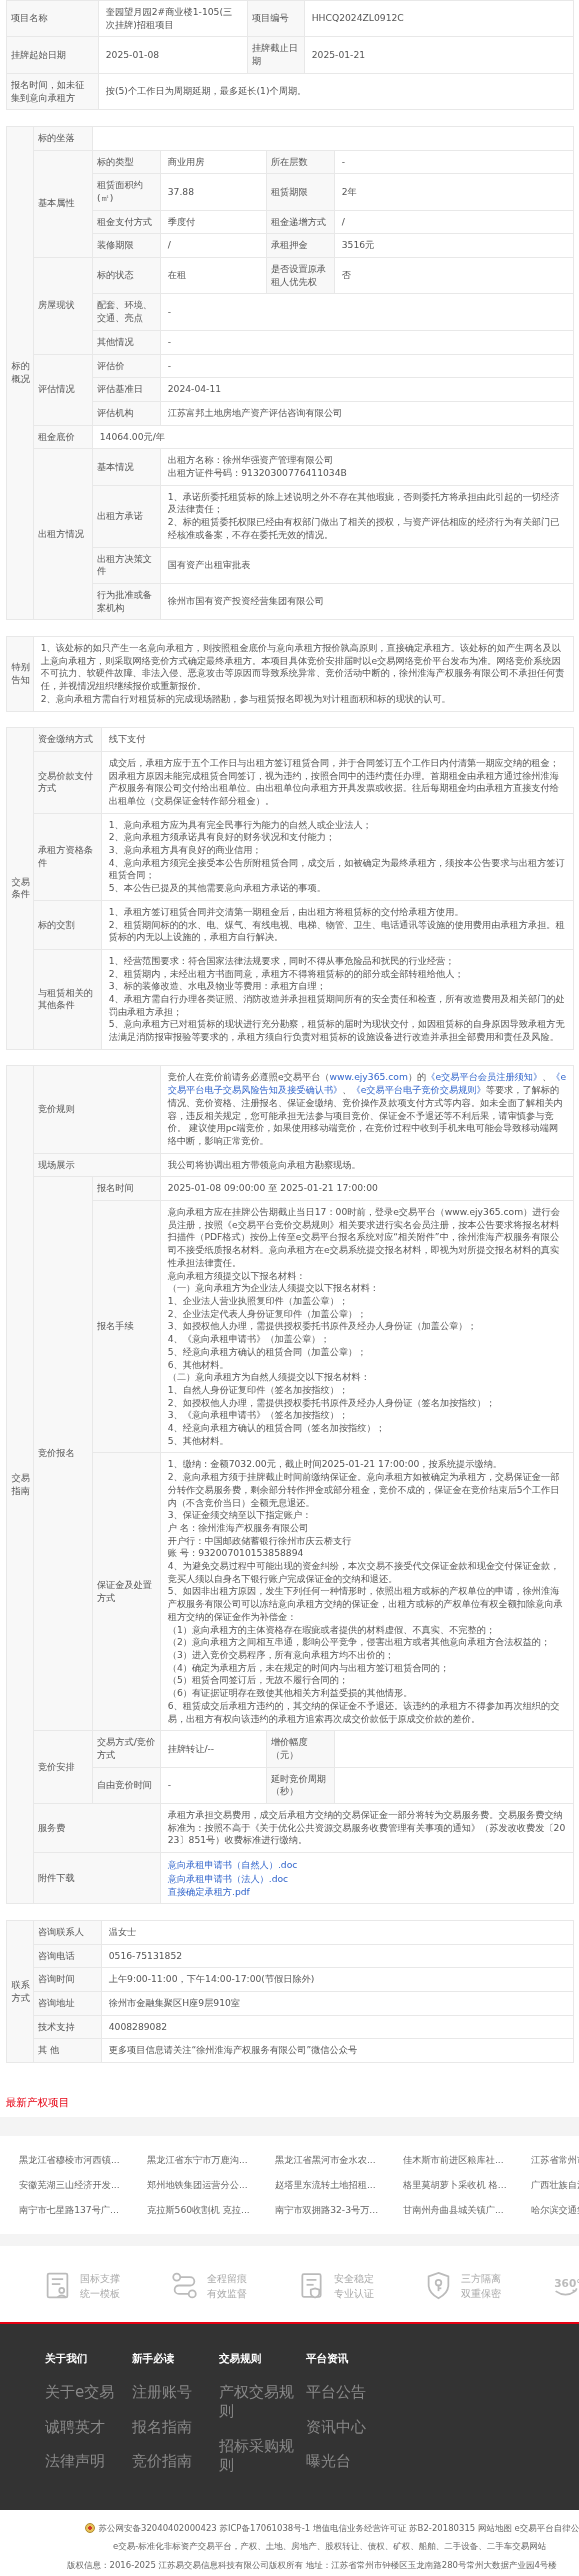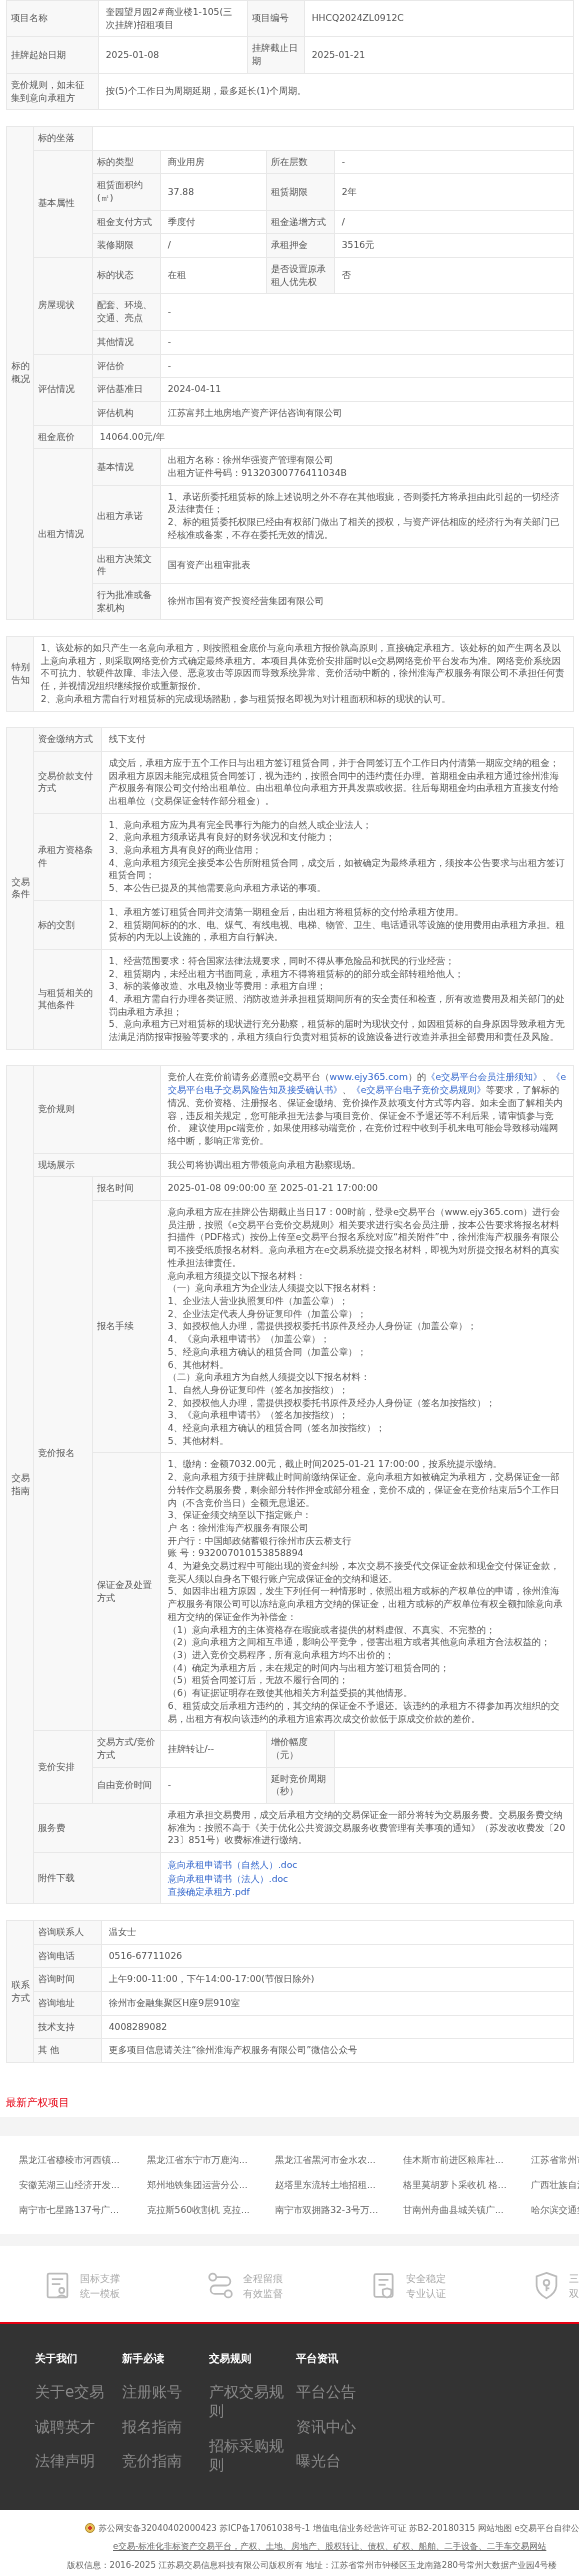--- a/index.html
+++ b/index.html
@@ -32,36 +32,36 @@
     display:grid; grid-template-columns:repeat(5,128px);
     padding:11.3px 0 10px 19px; overflow:hidden;
   }
   .latest-grid a {
     display:block; font-size:9.2px; color:#666; text-decoration:none;
     line-height:12.7px; padding:6.4px 10px 6.4px 0; white-space:nowrap; overflow:hidden;
   }
   .band2 { height:12.7px; background:#f4f4f4; }
 
   
-  .features { display:flex; flex-wrap:nowrap; padding:24px 0 21px 42px; overflow:hidden; background:#fff;gap:36px; }
+  .features { display:flex; flex-wrap:nowrap; padding:24px 0 21px 42px; overflow:hidden; background:#fff; }
   .feature { flex:0 0 auto; width:92px; margin-right:35px; display:flex; align-items:center; }
   .feature svg { flex:0 0 auto; }
   .feature .ftxt { margin-left:7px; font-size:10px; color:#aaa; line-height:15px; white-space:nowrap; }
 
   
-  .footer { background:#333; border-top:2.1px solid #e60012; padding:28px 0 20px 35px; }
+  .footer { background:#333; border-top:2.1px solid #e60012; padding:28px 0 20px 45px; }
   .fcols { display:flex; }
   .fcol { width:87px; }
   .fcol .ftitle { color:#fff; font-size:10.6px; font-weight:bold; margin-bottom:17px; }
   .fcol a { display:block; color:#888; font-size:15px; text-decoration:none; margin-bottom:15.6px; }
 
   .bottom { padding-top:8.5px; font-size:8.5px; color:#666; }
   .bottom .bl { white-space:nowrap; line-height:18.4px; overflow:hidden; }
   .bl1 { margin-left:85px; }
-  .bl2 { margin-left:113px;text-decoration:underline; }
+  .bl2 { margin-left:113px; }
   .bl3 { margin-left:67px; }
   .badge {
     display:inline-block; width:10px; height:10px; border-radius:50%;
     background:radial-gradient(circle,#d03a2a 0 32%,#e8c35a 32% 100%);
     border:0.7px solid #b08b2e; vertical-align:-2.1px; margin-right:3.5px;
   }
 </style>
 </head>
 <body>
 
@@ -82,21 +82,21 @@
       <td class="lbl">项目编号</td>
       <td>HHCQ2024ZL0912C</td>
     </tr>
     <tr>
       <td class="lbl">挂牌起始日期</td>
       <td>2025-01-08</td>
       <td class="lbl">挂牌截止日期</td>
       <td>2025-01-21</td>
     </tr>
     <tr>
-      <td class="lbl">竞价规则，如未征集到意向承租方</td>
+      <td class="lbl">报名时间，如未征集到意向承租方</td>
       <td colspan="3">按(5)个工作日为周期延期，最多延长(1)个周期。</td>
     </tr>
   </tbody>
     </table>
 
   <table class="info">
     <colgroup>
         <col style="width:27px">
         <col style="width:59px">
         <col style="width:68px">
@@ -345,21 +345,21 @@
       </colgroup>
     <tbody>
         <tr>
       <td class="sec" rowspan="6">联系
 方式</td>
       <td class="lbl">咨询联系人</td>
       <td>温女士</td>
     </tr>
     <tr>
       <td class="lbl">咨询电话</td>
-      <td>0516-67711026</td>
+      <td>0516-75131852</td>
     </tr>
     <tr>
       <td class="lbl">咨询时间</td>
       <td>上午9:00-11:00，下午14:00-17:00(节假日除外)</td>
     </tr>
     <tr>
       <td class="lbl">咨询地址</td>
       <td>徐州市金融集聚区H座9层910室</td>
     </tr>
     <tr>

